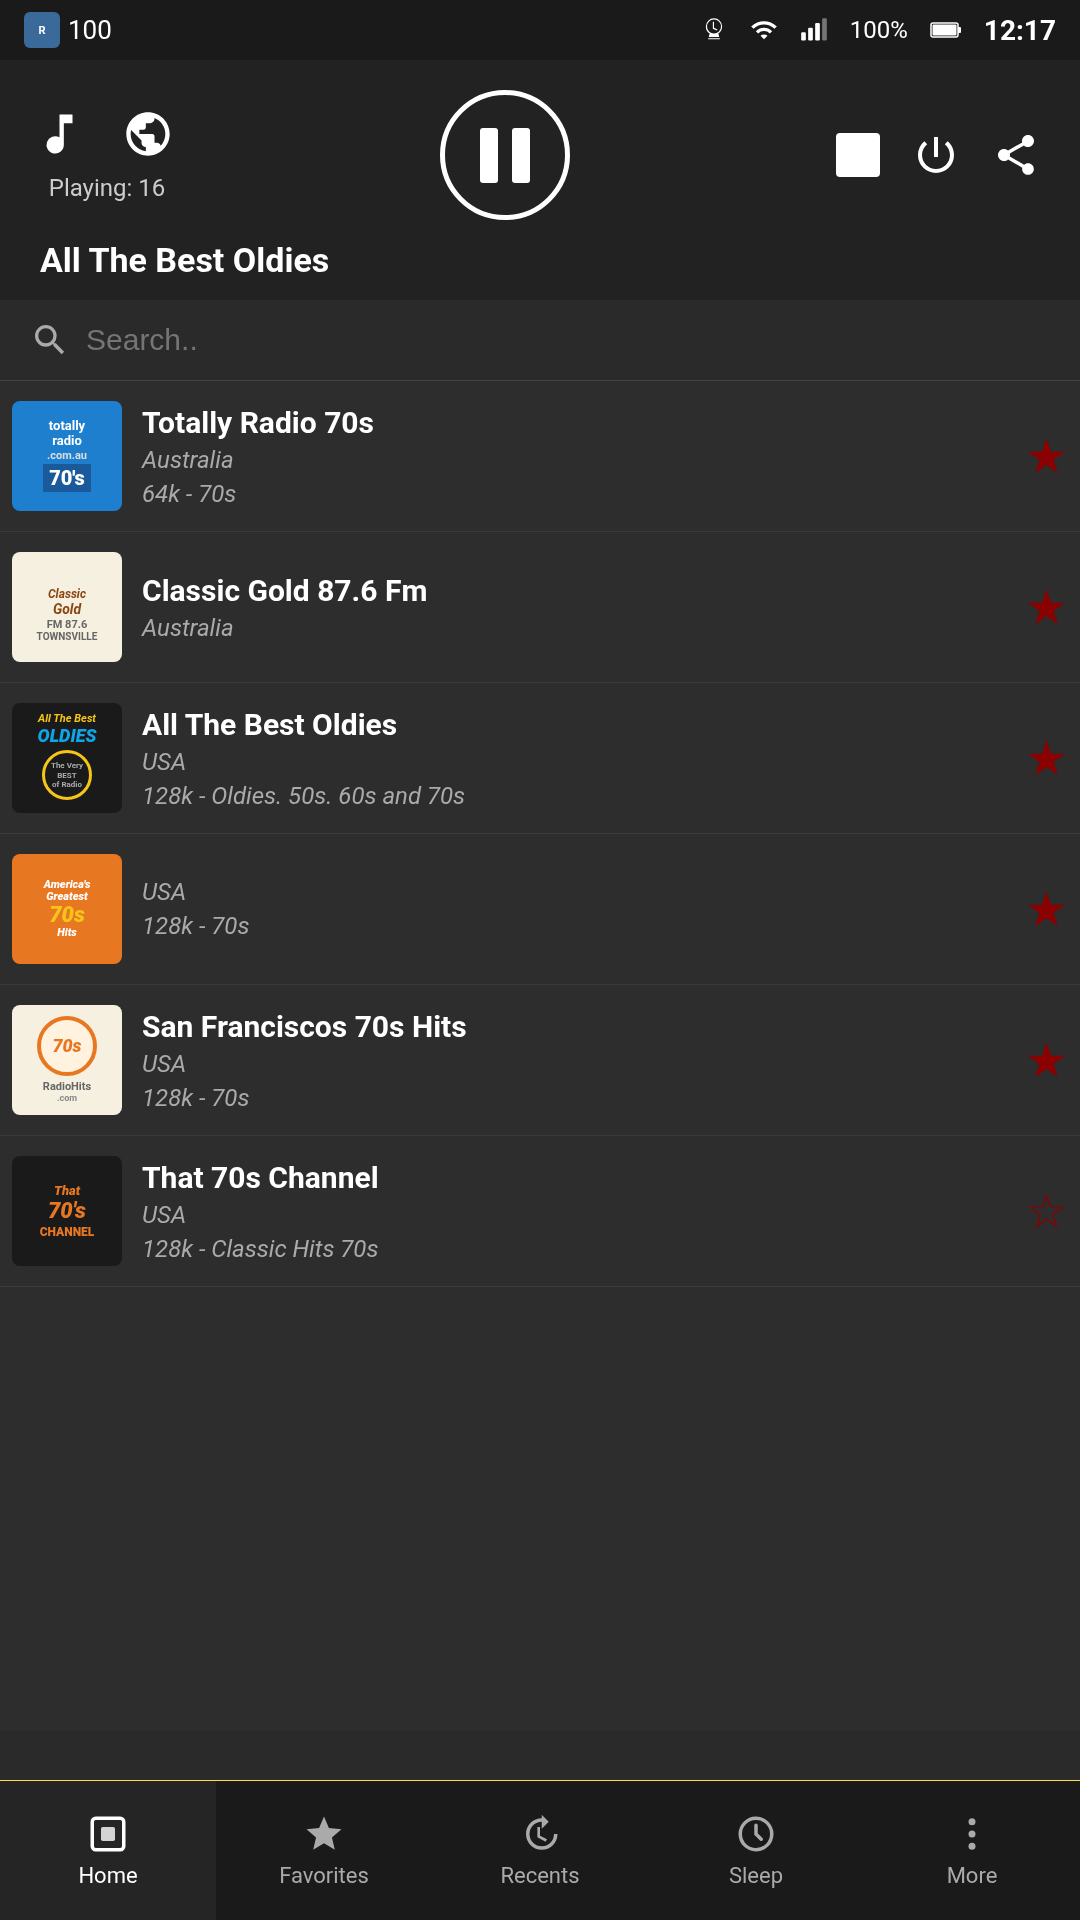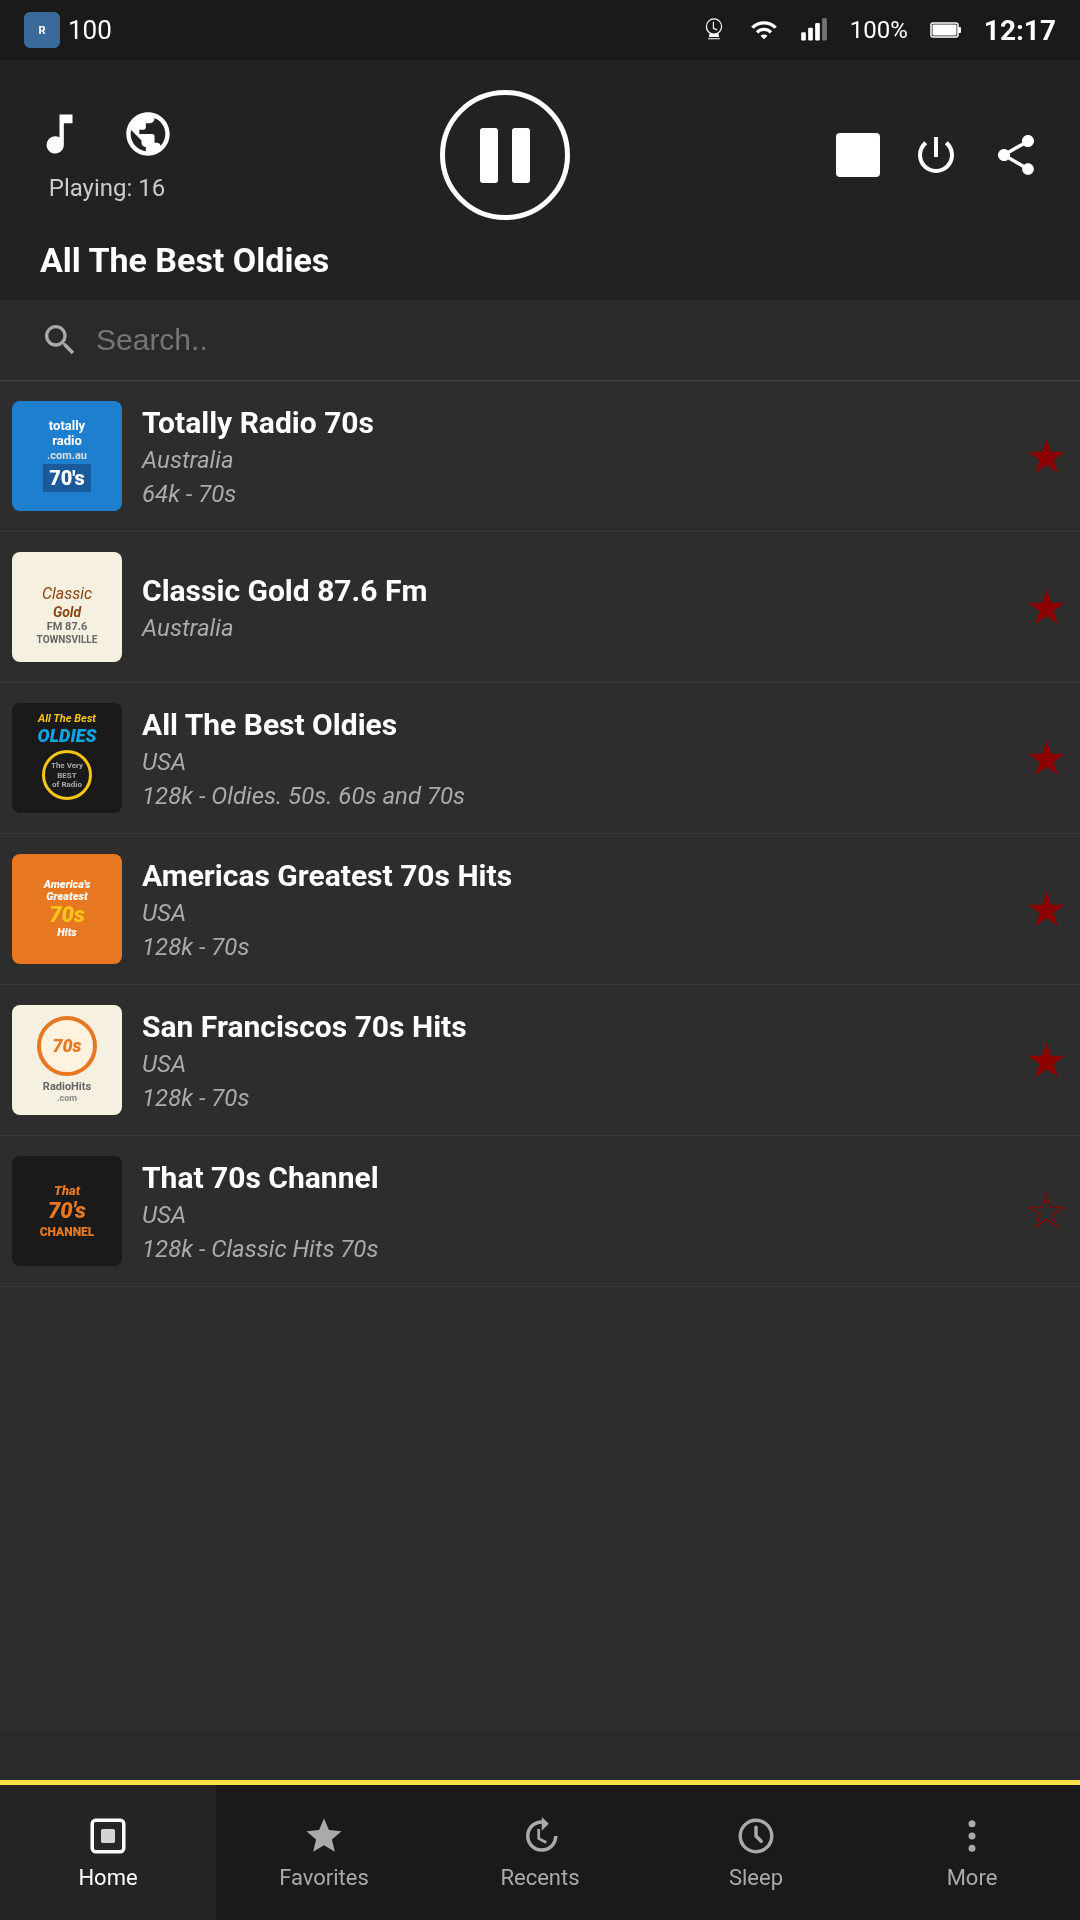--- a/index.html
+++ b/index.html
@@ -116,21 +116,21 @@
       font-size: 34px;
       font-weight: bold;
       color: #ffffff;
       margin-top: 20px;
     }
 
     
     .search-container {
       width: 100%;
       background: #2a2a2a;
-      padding: 20px 40px;
+      padding: 20px 30px;
       border-bottom: 1px solid #444;
     }
     .search-input-row {
       display: flex;
       align-items: center;
       gap: 16px;
     }
     .search-input {
       flex: 1;
       background: transparent;
@@ -240,21 +240,21 @@
     
     .bottom-nav {
       position: absolute;
       bottom: 0;
       width: 100%;
       height: 140px;
       background: #1a1a1a;
       display: flex;
       align-items: center;
       justify-content: flex-end;
-      border-top: 5px solid #fde047;
+      border-top: 1px solid #fde047;
     }
     .nav-item {
       display: flex;
       flex-direction: column;
       align-items: center;
       gap: 8px;
       cursor: pointer;
       flex: 1;
     }
     .nav-label {
@@ -386,21 +386,21 @@
       <span class="station-name">Totally Radio 70s</span>
       <span class="station-country">Australia</span>
       <span class="station-bitrate">64k - 70s</span>
     </div>
     <button class="star-btn">★</button>
   </div>
 
   <div class="station-item">
     <div class="station-logo logo-classic-gold">
       <div style="text-align:center;line-height:1.2;">
-        <div style="font-size:16px;font-style:italic;color:#8b4513;font-weight:normal;margin-top:16px;">Classic</div>
+        <div style="font-size:12px;font-style:italic;color:#8b4513;font-weight:bold;margin-top:16px;">Classic</div>
         <div style="font-size:14px;font-style:italic;color:#8b4513;font-weight:bold;">Gold</div>
         <div style="font-size:11px;color:#666;">FM 87.6</div>
         <div style="font-size:10px;color:#666;">TOWNSVILLE</div>
       </div>
     </div>
     <div class="station-info">
       <span class="station-name">Classic Gold 87.6 Fm</span>
       <span class="station-country">Australia</span>
     </div>
     <button class="star-btn">★</button>
@@ -427,21 +427,20 @@
   <div class="station-item">
     <div class="station-logo logo-americas">
       <div style="text-align:center;line-height:1.1;padding:4px;">
         <div style="font-size:11px;color:#fff;font-style:italic;">America's</div>
         <div style="font-size:11px;color:#fff;font-style:italic;">Greatest</div>
         <div style="font-size:22px;color:#f5c518;font-weight:900;font-style:italic;">70s</div>
         <div style="font-size:11px;color:#fff;font-style:italic;">Hits</div>
       </div>
     </div>
     <div class="station-info">
-      <span class="station-name">Americas Greatest 70s Hits</span>
       <span class="station-country">USA</span>
       <span class="station-bitrate">128k - 70s</span>
     </div>
     <button class="star-btn">★</button>
   </div>
 
   <div class="station-item">
     <div class="station-logo logo-sf-70s">
       <div style="text-align:center;line-height:1.2;padding:4px;">
         <div style="width:60px;height:60px;border-radius:50%;border:4px solid #e87722;margin:0 auto;display:flex;align-items:center;justify-content:center;background:#fff3e0;">

